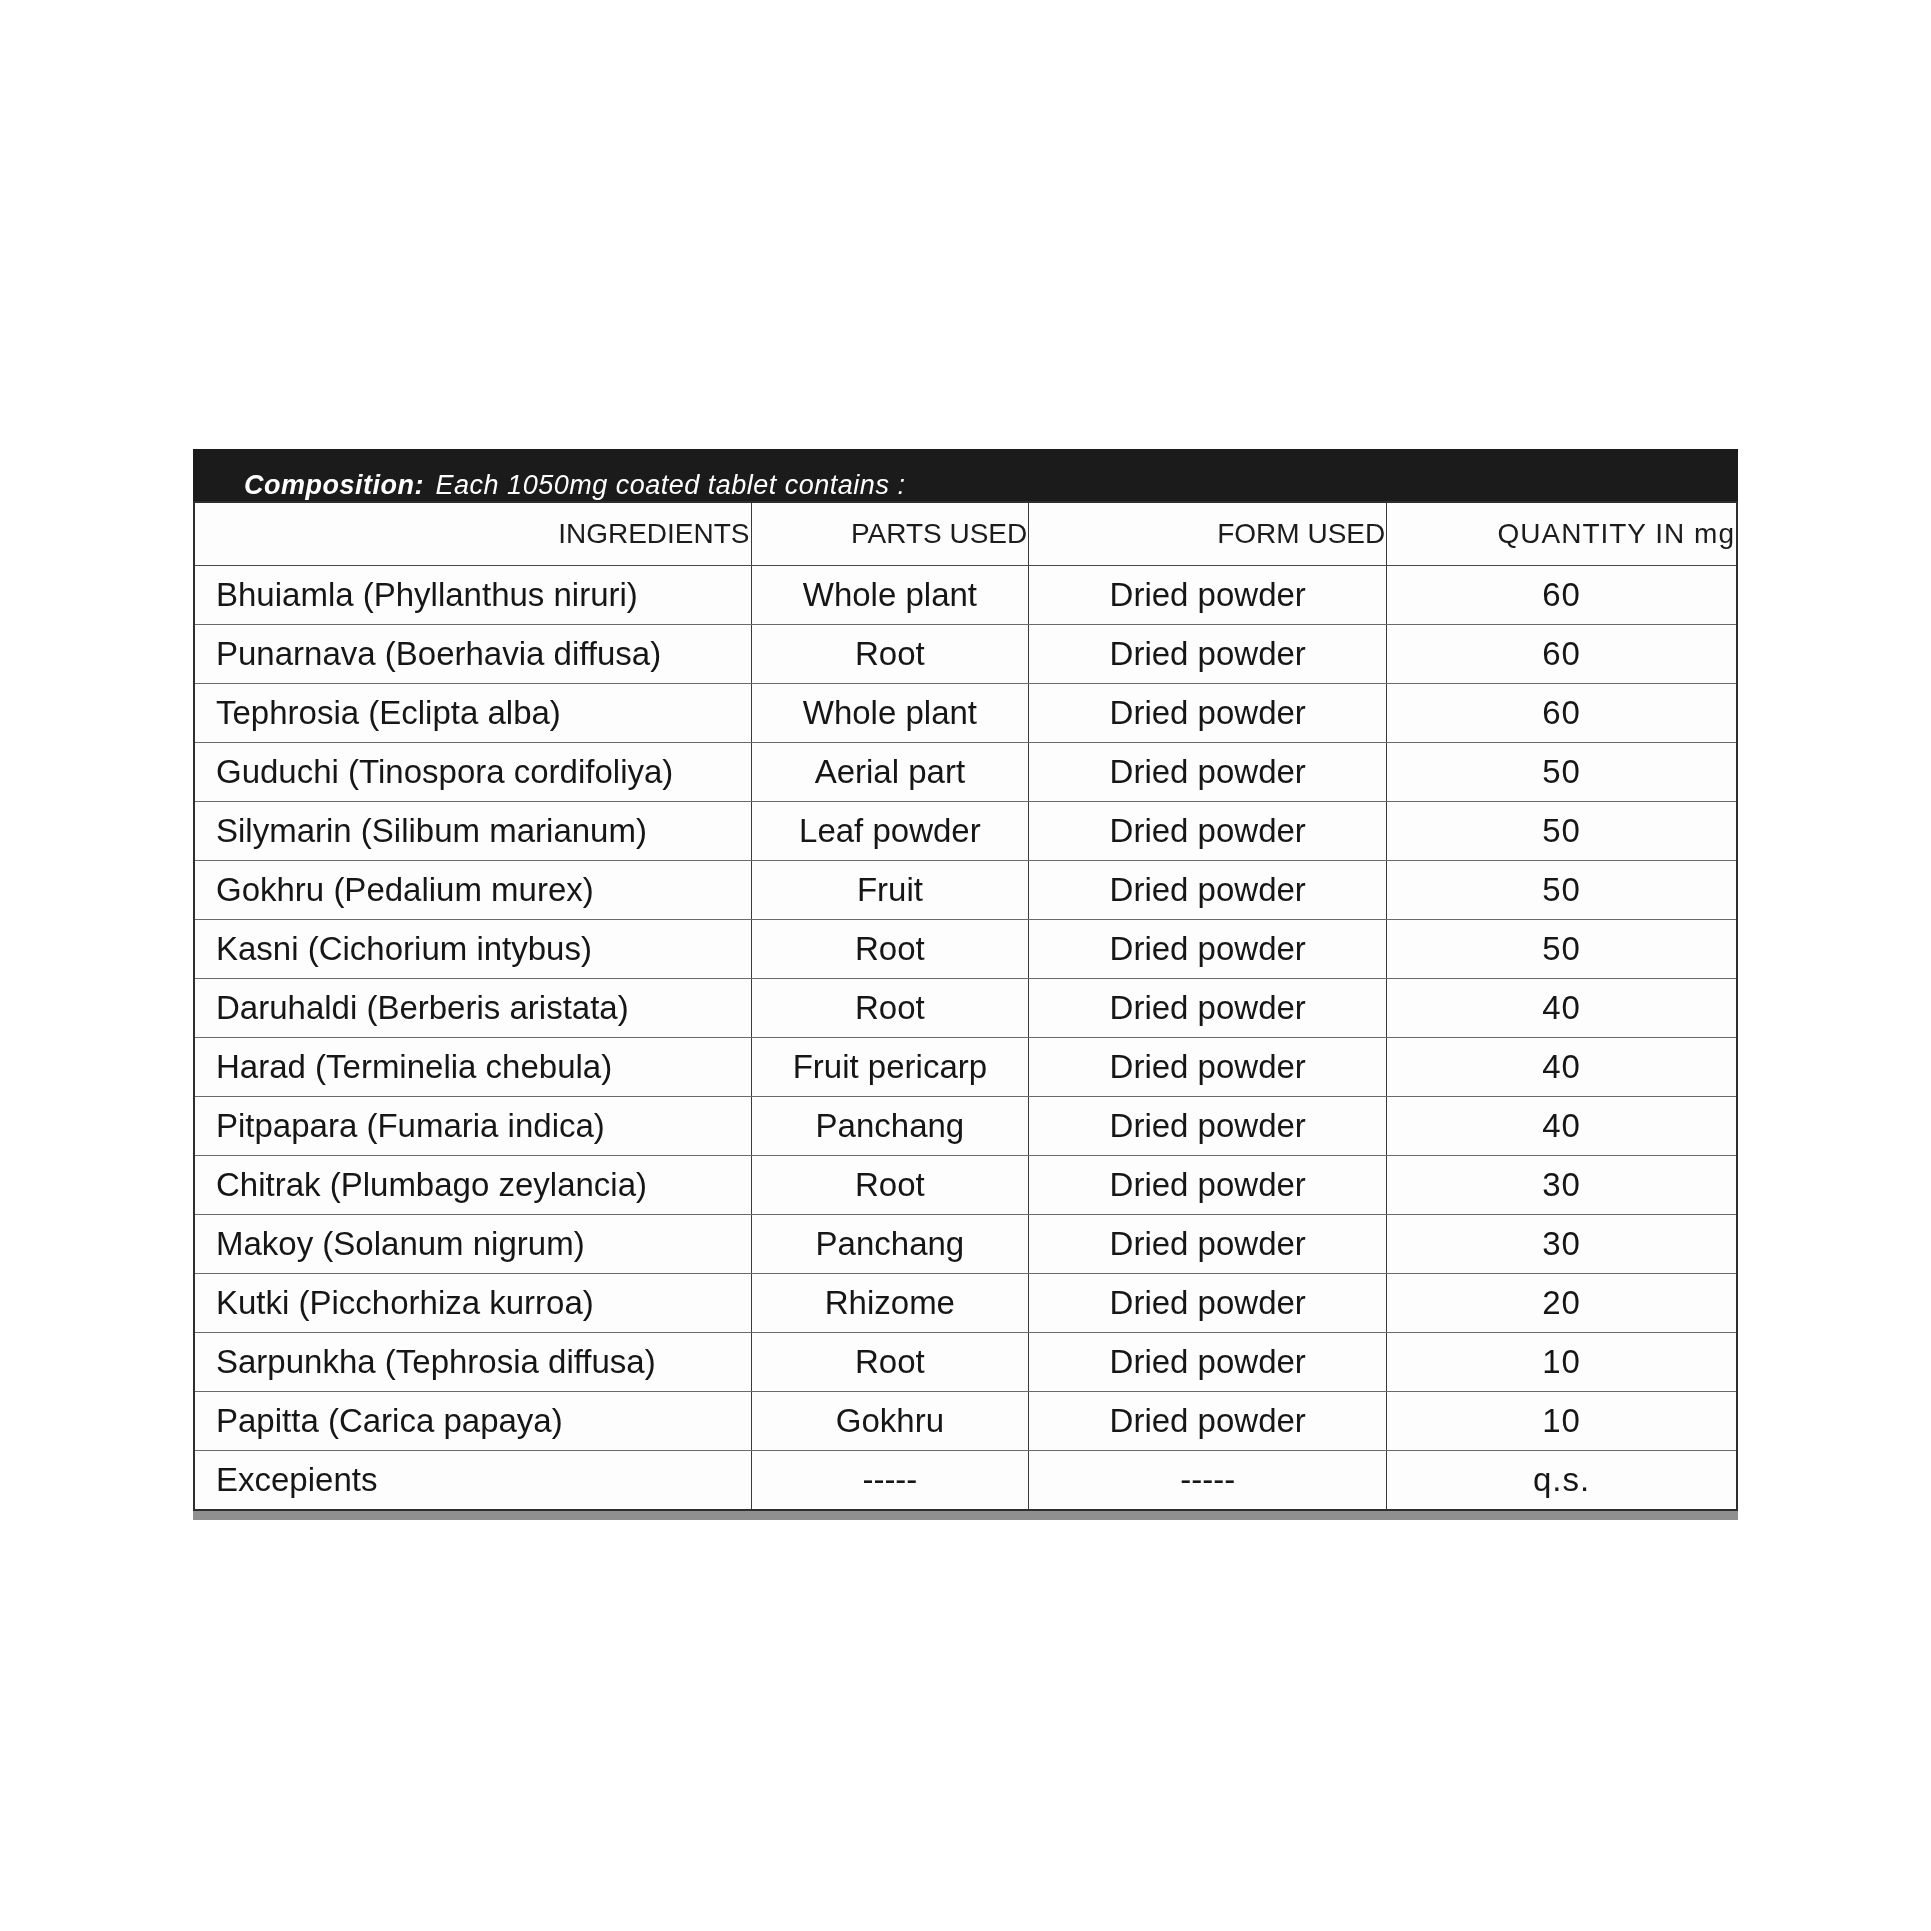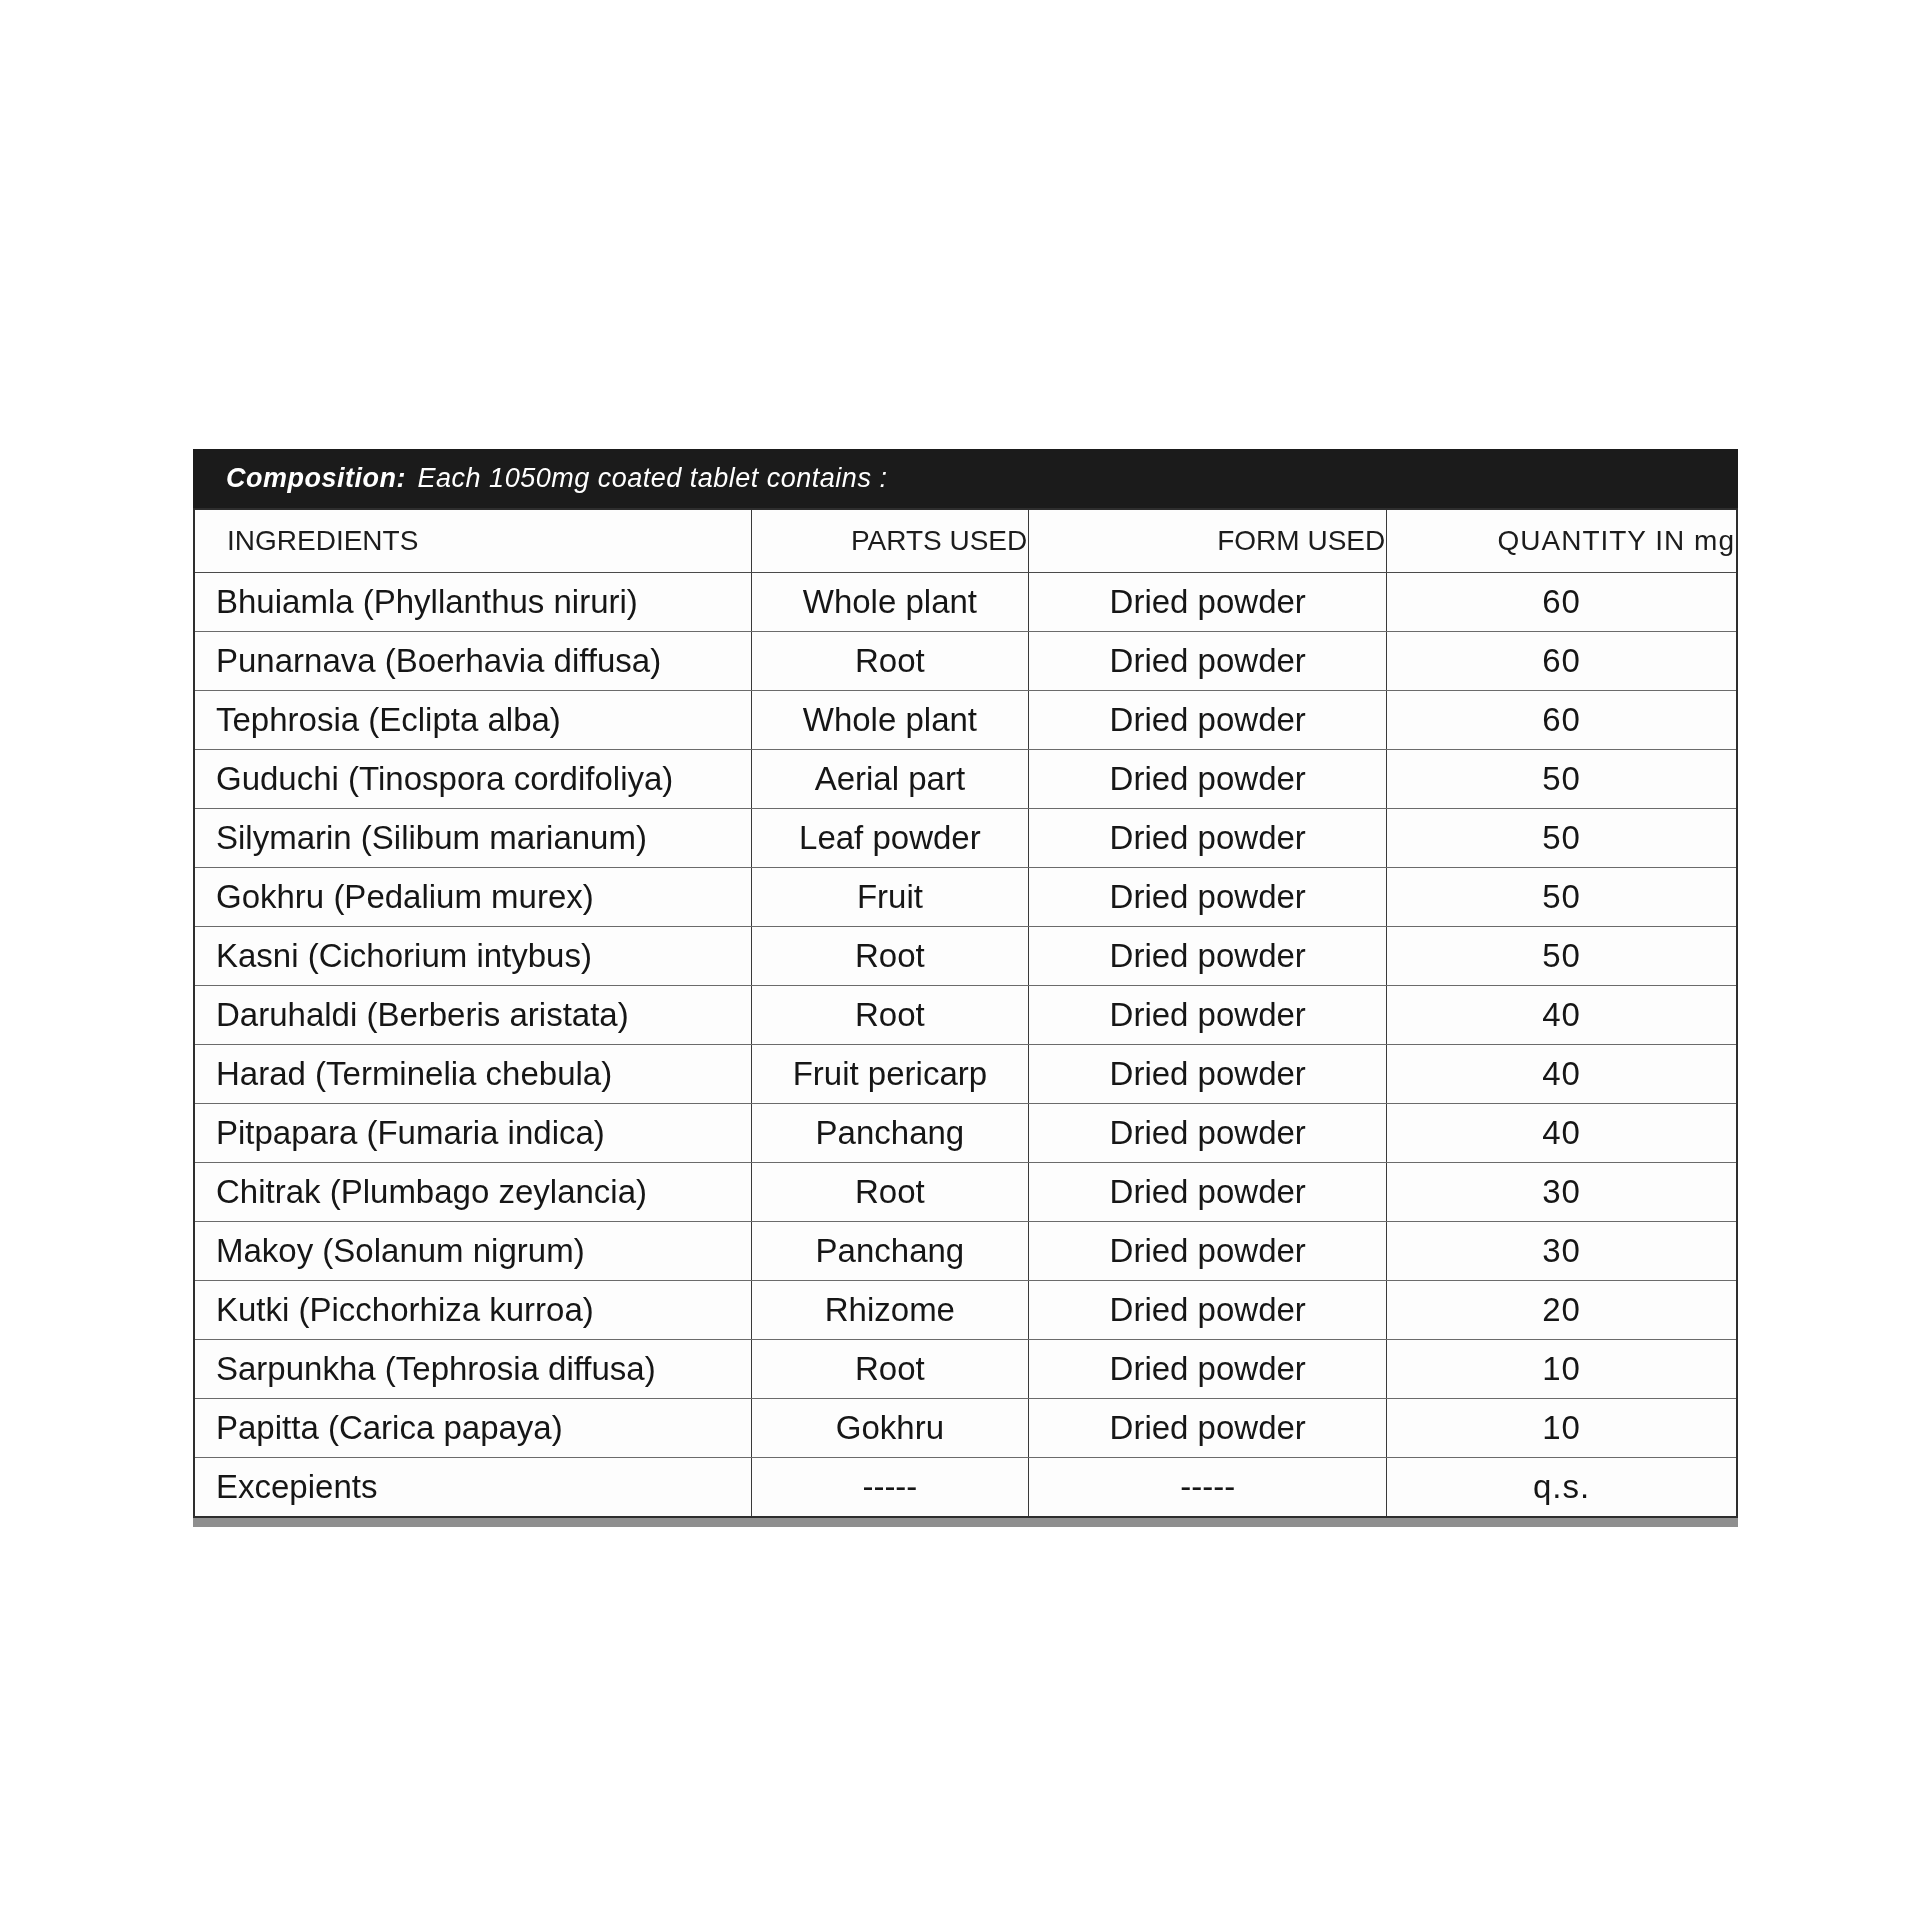--- a/index.html
+++ b/index.html
@@ -20,26 +20,26 @@
   }
   .comp-wrap {
     position: absolute;
     left: 193px;
     top: 449px;
     width: 1545px;
   }
   .title-bar {
     box-sizing: border-box;
     width: 100%;
-    height: 59px;
+    height: 52px;
     background: #1b1b1b;
     color: #ffffff;
     display: flex;
-    align-items: center;
-    padding-left: 33px;
+    align-items: flex-end;
+    padding-left: 51px;
     font-style: italic;
     font-size: 27px;
     letter-spacing: 0.5px;
   }
   .title-bar .t-label {
     font-weight: bold;
     margin-right: 11.6px;
     white-space: pre;
   }
   .title-bar .t-text {
@@ -73,21 +73,21 @@
   table.comp-table td {
     height: 56px;
     font-size: 33px;
     text-align: center;
     color: #161616;
   }
   table.comp-table th.c-ing,
   table.comp-table td.c-ing {
     text-align: left;
   }
-  table.comp-table th.c-ing { padding-left: 32px; }
+  table.comp-table th.c-ing { padding-left: 32px; text-align: right; }
   table.comp-table td.c-ing { padding-left: 21px; }
   .c-qty { letter-spacing: 1px; }
   .shadow-strip {
     width: 100%;
     height: 8.7px;
     background: #8f8f8f;
   }
 </style>
 </head>
 <body>

